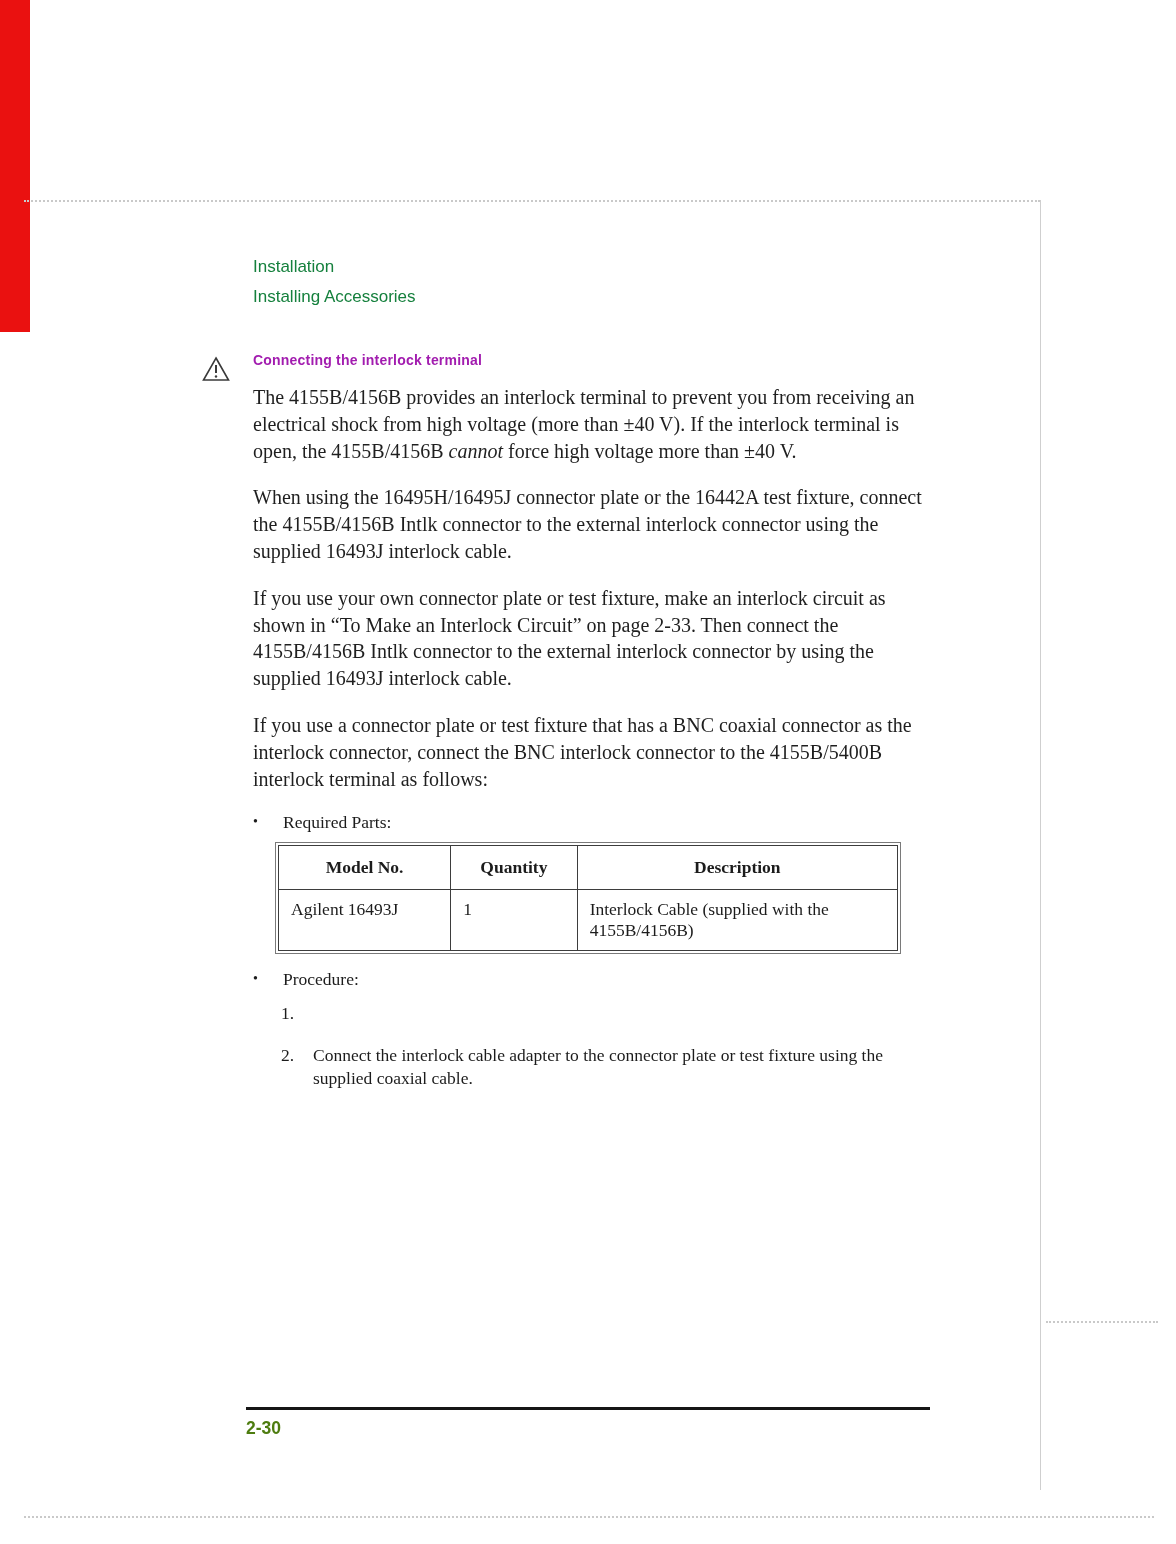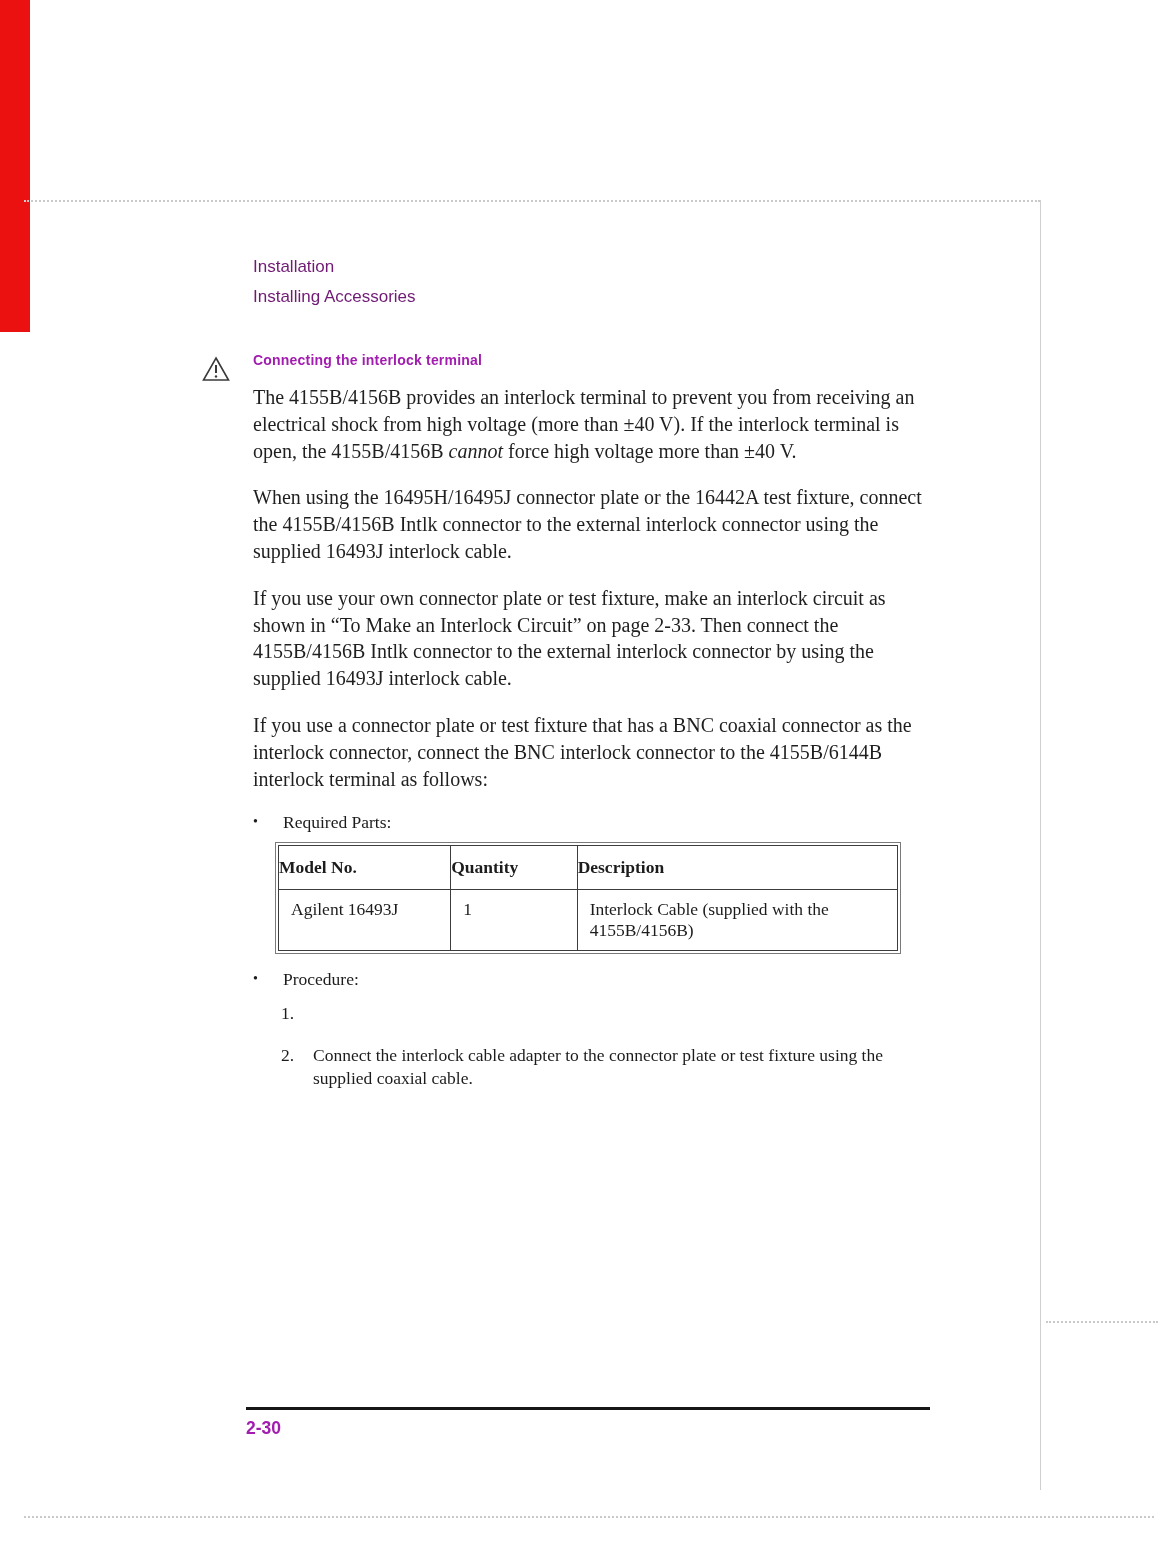--- a/index.html
+++ b/index.html
@@ -11,21 +11,21 @@
   }
   .red-bar { position:absolute; left:0; top:0; width:30px; height:332px; background:#ea1110; }
   .dotted-top { position:absolute; left:24px; top:200px; width:1016px; border-top:2px dotted #c9c9c9; }
   .dotted-bottom { position:absolute; left:24px; top:1516px; width:1130px; border-top:2px dotted #c9c9c9; }
   .dotted-right-small { position:absolute; left:1046px; top:1321px; width:112px; border-top:2px dotted #c9c9c9; }
   .page-edge-right { position:absolute; left:1040px; top:200px; width:1px; height:1290px; background:#cfcfcf; }
 
   .header-block {
     position:absolute; left:253px; top:252px;
     font-family:"Liberation Sans", sans-serif;
-    font-size:17px; color:#701a75; line-height:1.75;
+    font-size:17px; color:#15803d; line-height:1.75;
   }
 
   .warning-icon { position:absolute; left:202px; top:356px; width:28px; height:26px; }
 
   .content { position:absolute; left:253px; top:352px; width:684px; }
   .section-title {
     font-size:14px; font-weight:bold; margin:0 0 16px 0; color:#a21caf;
     font-family:Liberation Sans, sans-serif; letter-spacing:0.2px;
   }
   .para { font-size:20px; line-height:1.34; margin:0 0 20px 0; color:#1f1f1f; }
@@ -34,36 +34,36 @@
   .bullet-row { display:flex; margin:4px 0 12px 0; font-size:17.5px; }
   .bullet-dot { width:30px; font-size:14px; padding-top:2px; }
 
   .parts-table {
     border-collapse:collapse; margin:6px 0 18px 25px; width:620px;
     font-size:17.5px;
   }
   .parts-table th, .parts-table td {
     border:1px solid #3d3d3d; padding:9px 12px; text-align:left; vertical-align:top;
   }
-  .parts-table th { font-weight:bold; text-align:left; padding:11px 0; }
+  .parts-table th { font-weight:bold; text-align:center; padding:11px 0; }
   .col-model { width:150px; }
   .col-qty { width:110px; }
   .col-desc { width:280px; }
   .parts-table { outline:1px solid #7a7a7a; outline-offset:2px; }
 
   .steps { margin-top:6px; }
   .step { display:flex; padding-left:28px; margin:0 0 18px 0; font-size:17.5px; line-height:1.34; }
   .step-num { width:32px; flex:0 0 32px; }
   .step-text { flex:1; max-width:590px; }
 
   .footer-rule { position:absolute; left:246px; top:1407px; width:684px; height:3px; background:#161616; }
   .footer-row {
     position:absolute; left:246px; top:1418px; width:684px;
     display:flex; justify-content:space-between; align-items:baseline;
-    font-family:"Liberation Sans", sans-serif; font-weight:bold; font-size:17.5px; color:#a21caf;
+    font-family:"Liberation Sans", sans-serif; font-weight:bold; font-size:17.5px; color:#4d7c0f;
   }
 </style>
 </head>
 <body>
 
 <div class="red-bar"></div>
 <div class="dotted-top"></div>
 <div class="page-edge-right"></div>
 <div class="dotted-right-small"></div>
 <div class="dotted-bottom"></div>
@@ -84,21 +84,21 @@
 <div class="content">
 
   <h1 class="section-title">Connecting the interlock terminal</h1>
 
   <p class="para"><span>The 4155B/4156B provides an interlock terminal to prevent you from receiving an electrical shock from high voltage (more than ±40 V). If the interlock terminal is open, the 4155B/4156B </span><span class="ital">cannot</span><span> force high voltage more than ±40 V.</span></p>
 
   <p class="para">When using the 16495H/16495J connector plate or the 16442A test fixture, connect the 4155B/4156B Intlk connector to the external interlock connector using the supplied 16493J interlock cable.</p>
 
   <p class="para">If you use your own connector plate or test fixture, make an interlock circuit as shown in “To Make an Interlock Circuit” on page  2-33. Then connect the 4155B/4156B Intlk connector to the external interlock connector by using the supplied 16493J interlock cable.</p>
 
-  <p class="para">If you use a connector plate or test fixture that has a BNC coaxial connector as the interlock connector, connect the BNC interlock connector to the 4155B/6144B interlock terminal as follows:</p>
+  <p class="para">If you use a connector plate or test fixture that has a BNC coaxial connector as the interlock connector, connect the BNC interlock connector to the 4155B/5400B interlock terminal as follows:</p>
 
   <div class="bullet-row">
     <span class="bullet-dot">•</span>
     <span>Required Parts:</span>
   </div>
 
   <table class="parts-table">
     <thead>
       <tr>
         <th class="col-model">Model No.</th>

